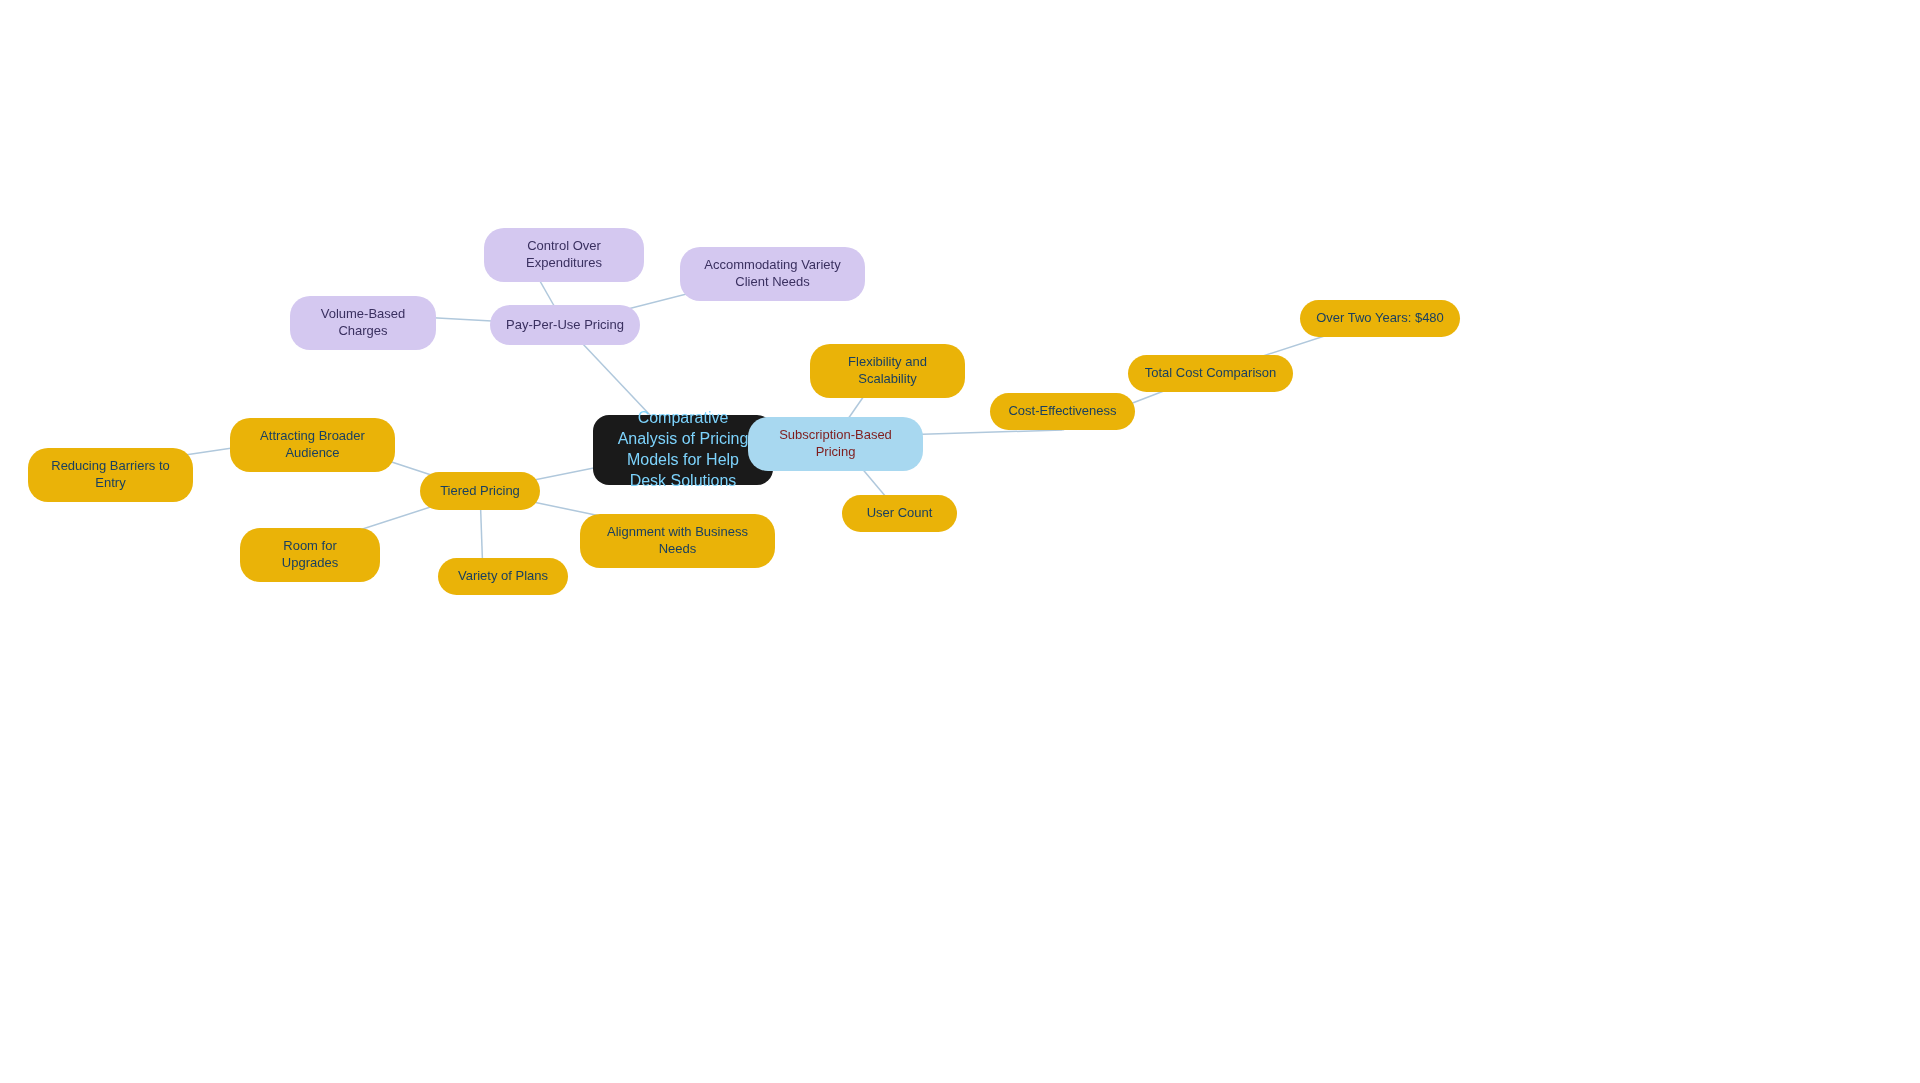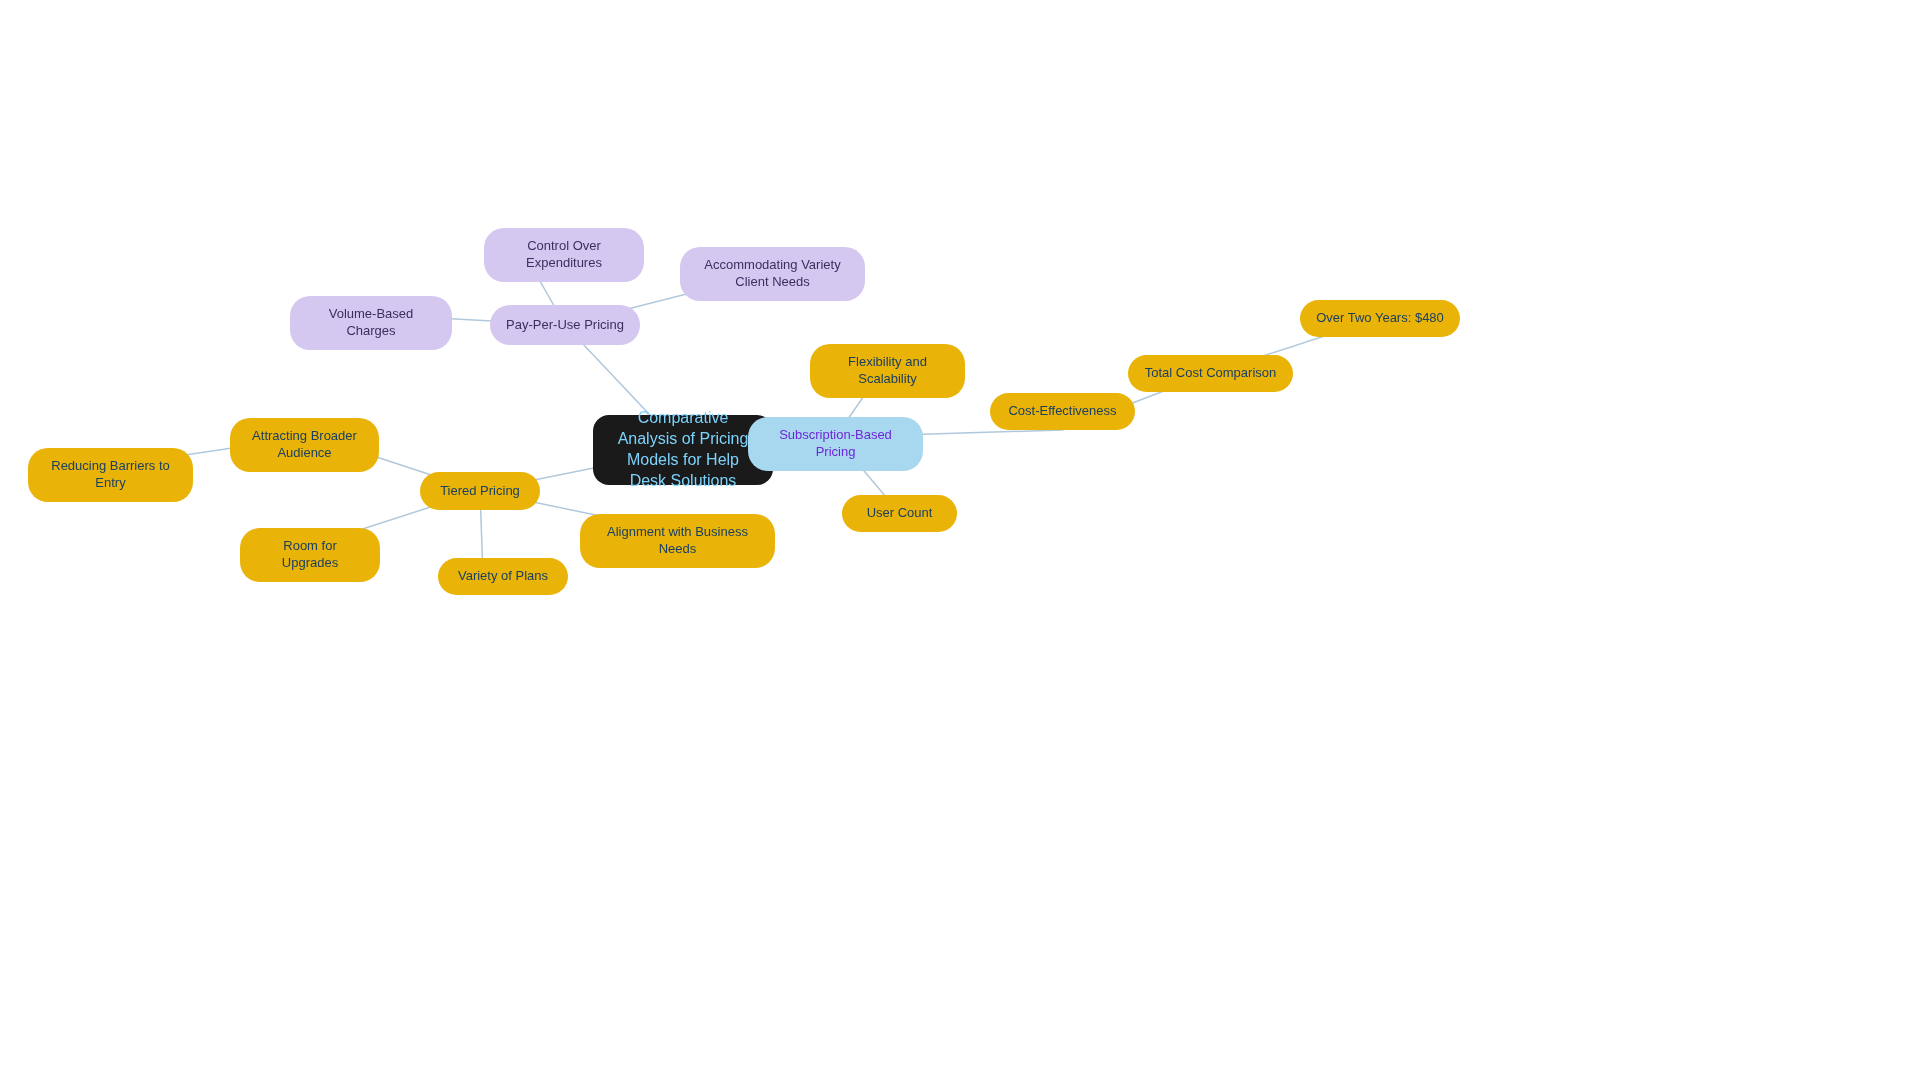--- a/index.html
+++ b/index.html
@@ -50,21 +50,21 @@
       color: #3a3060;
       border: none;
     }
     .node-blue {
       background: #eab308;
       color: #1a4060;
       border: none;
     }
     .node-blue-dark {
       background: #a8d8f0;
-      color: #6d28d9;
+      color: #7f1d1d;
       border: none;
     }
   </style>
 </head>
 <body>
 
 <div id="mind-map-container">
   <svg id="connections">
       <line x1="683" y1="450" x2="565" y2="325" stroke="#b0c8dc" stroke-width="1.5"></line>
       <line x1="565" y1="325" x2="520" y2="246" stroke="#b0c8dc" stroke-width="1.5"></line>
@@ -79,24 +79,24 @@
       <line x1="683" y1="450" x2="835.5" y2="437" stroke="#b0c8dc" stroke-width="1.5"></line>
       <line x1="835.5" y1="437" x2="887.5" y2="362" stroke="#b0c8dc" stroke-width="1.5"></line>
       <line x1="835.5" y1="437" x2="899.5" y2="513" stroke="#b0c8dc" stroke-width="1.5"></line>
       <line x1="835.5" y1="437" x2="1062.5" y2="430" stroke="#b0c8dc" stroke-width="1.5"></line>
       <line x1="1062.5" y1="430" x2="1210.5" y2="373" stroke="#b0c8dc" stroke-width="1.5"></line>
       <line x1="1210.5" y1="373" x2="1380" y2="318" stroke="#b0c8dc" stroke-width="1.5"></line>
     </svg>
 <div class="node node-center" style="left: 593px; top: 415px; width: 180px; height: 70px;">Comparative Analysis of Pricing Models for Help Desk Solutions</div>
     <div class="node node-purple" style="left: 490px; top: 305px; width: 150px; min-height: 40px;">Pay-Per-Use Pricing</div>
     <div class="node node-purple" style="left: 440px; top: 228px; width: 160px; min-height: 36px; margin-left: 44px;">Control Over Expenditures</div>
-    <div class="node node-purple" style="left: 290px; top: 296px; width: 162px; min-height: 36px;">Volume-Based Charges</div>
+    <div class="node node-purple" style="left: 290px; top: 296px; width: 146px; min-height: 36px;">Volume-Based Charges</div>
     <div class="node node-purple" style="left: 680px; top: 247px; width: 185px; min-height: 50px;">Accommodating Variety Client Needs</div>
     <div class="node node-blue" style="left: 420px; top: 472px; width: 120px; min-height: 38px;">Tiered Pricing</div>
-    <div class="node node-blue" style="left: 230px; top: 418px; width: 149px; min-height: 36px;">Attracting Broader Audience</div>
+    <div class="node node-blue" style="left: 230px; top: 418px; width: 165px; min-height: 36px;">Attracting Broader Audience</div>
     <div class="node node-blue" style="left: 28px; top: 448px; width: 165px; min-height: 36px;">Reducing Barriers to Entry</div>
     <div class="node node-blue" style="left: 240px; top: 528px; width: 140px; min-height: 36px;">Room for Upgrades</div>
     <div class="node node-blue" style="left: 438px; top: 558px; width: 130px; min-height: 36px;">Variety of Plans</div>
     <div class="node node-blue" style="left: 580px; top: 514px; width: 195px; min-height: 36px;">Alignment with Business Needs</div>
     <div class="node node-blue-dark" style="left: 748px; top: 417px; width: 175px; min-height: 40px;">Subscription-Based Pricing</div>
     <div class="node node-blue" style="left: 810px; top: 344px; width: 155px; min-height: 36px;">Flexibility and Scalability</div>
     <div class="node node-blue" style="left: 842px; top: 495px; width: 115px; min-height: 36px;">User Count</div>
     <div class="node node-blue" style="left: 990px; top: 393px; width: 145px; min-height: 36px;">Cost-Effectiveness</div>
     <div class="node node-blue" style="left: 1128px; top: 355px; width: 165px; min-height: 36px;">Total Cost Comparison</div>
     <div class="node node-blue" style="left: 1300px; top: 300px; width: 160px; min-height: 36px;">Over Two Years: $480</div>

